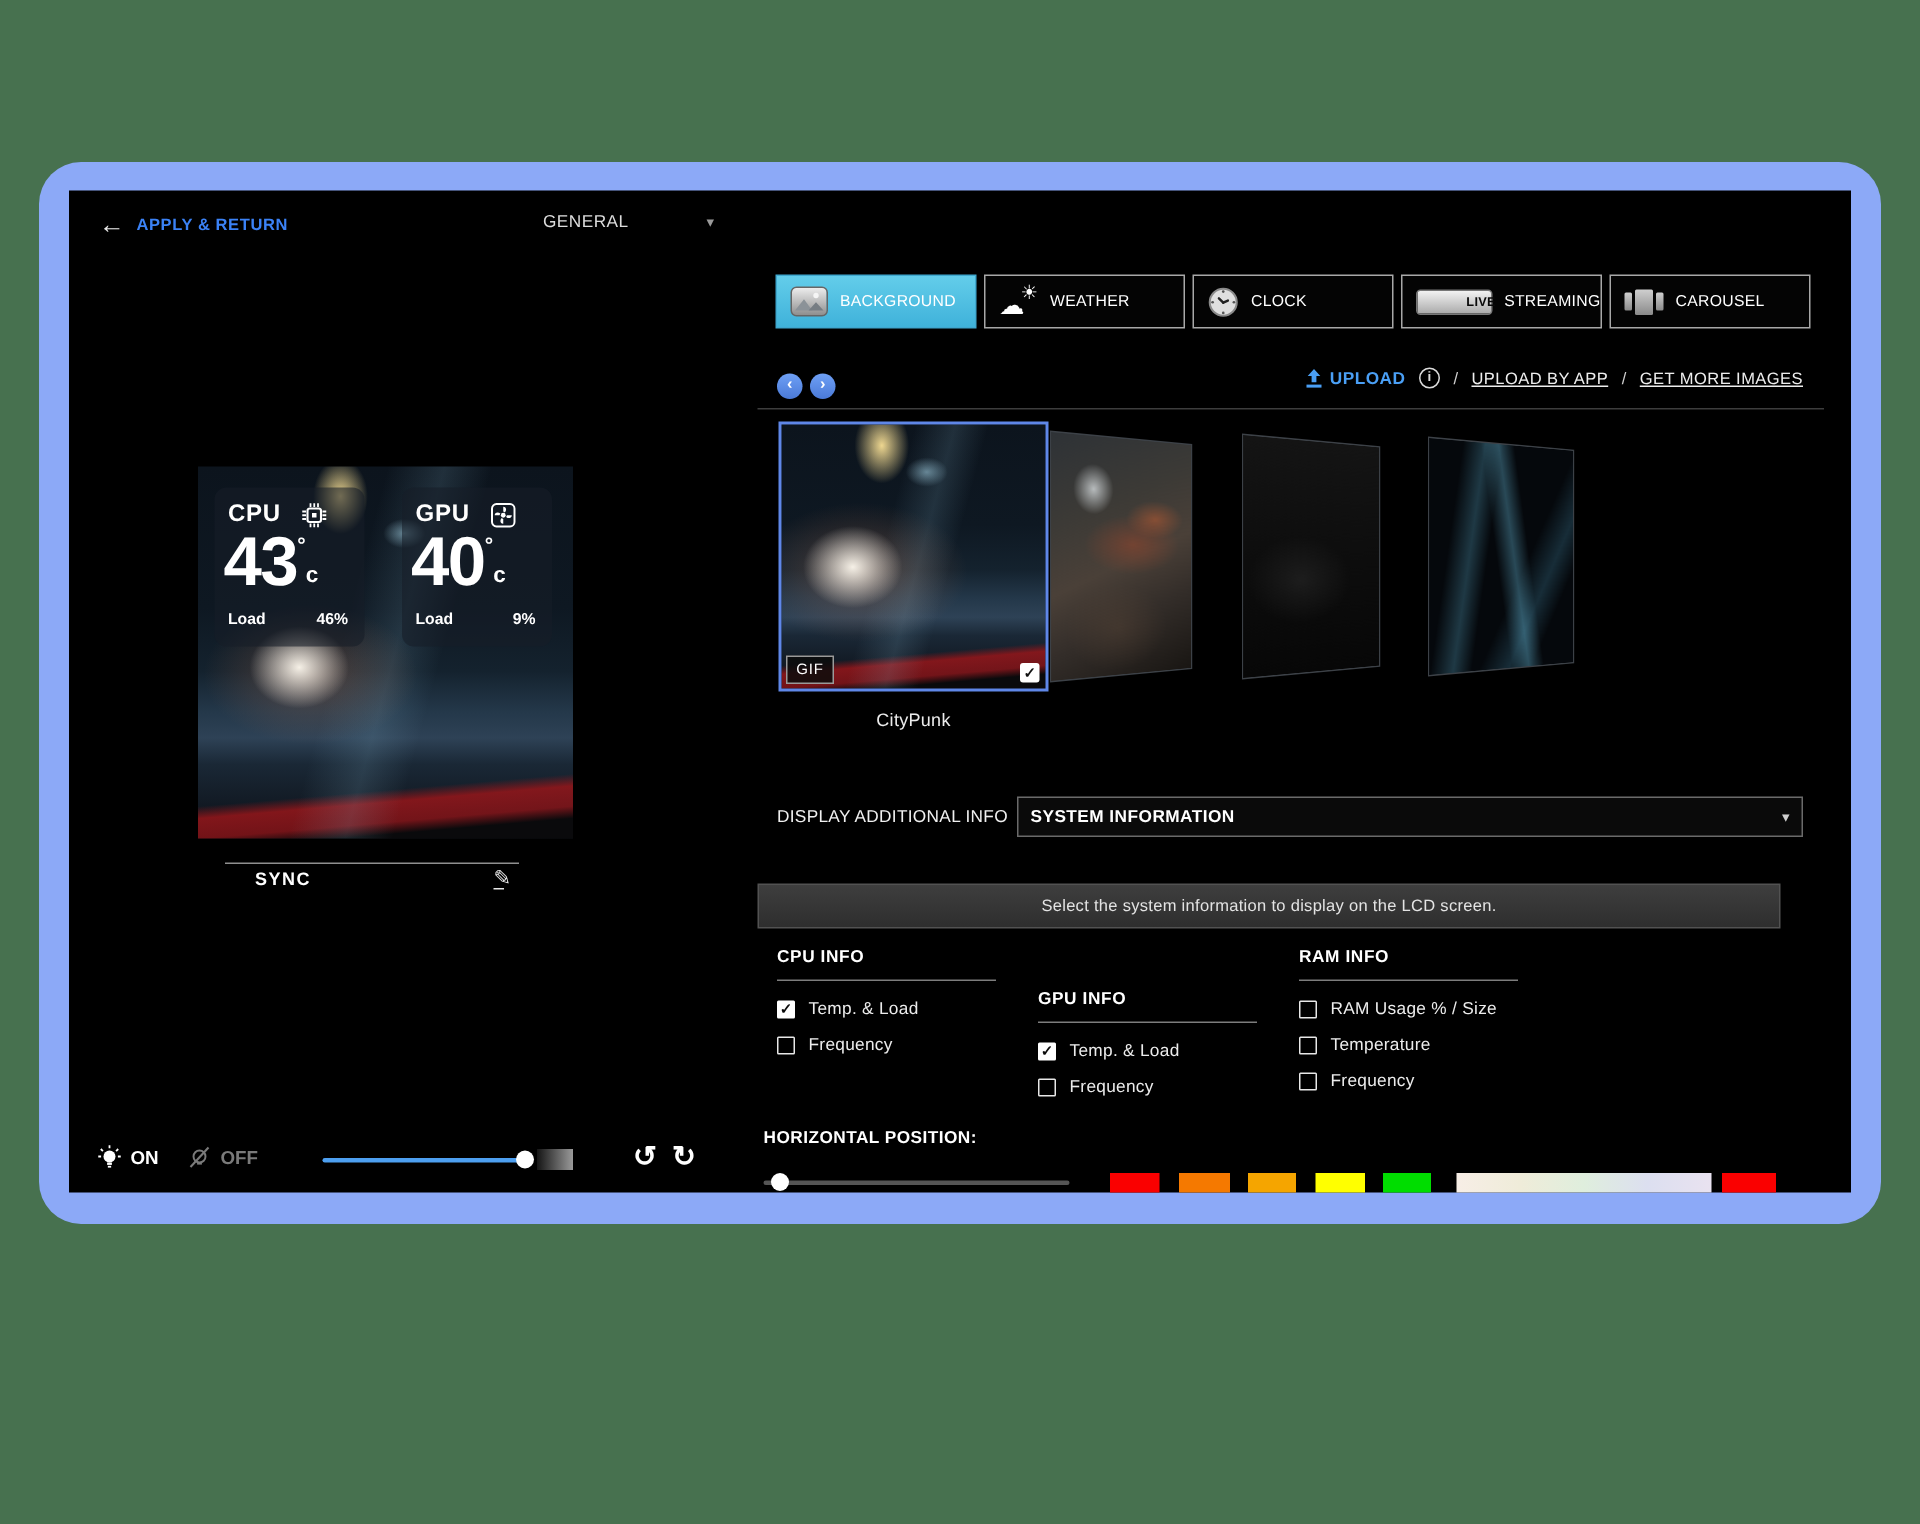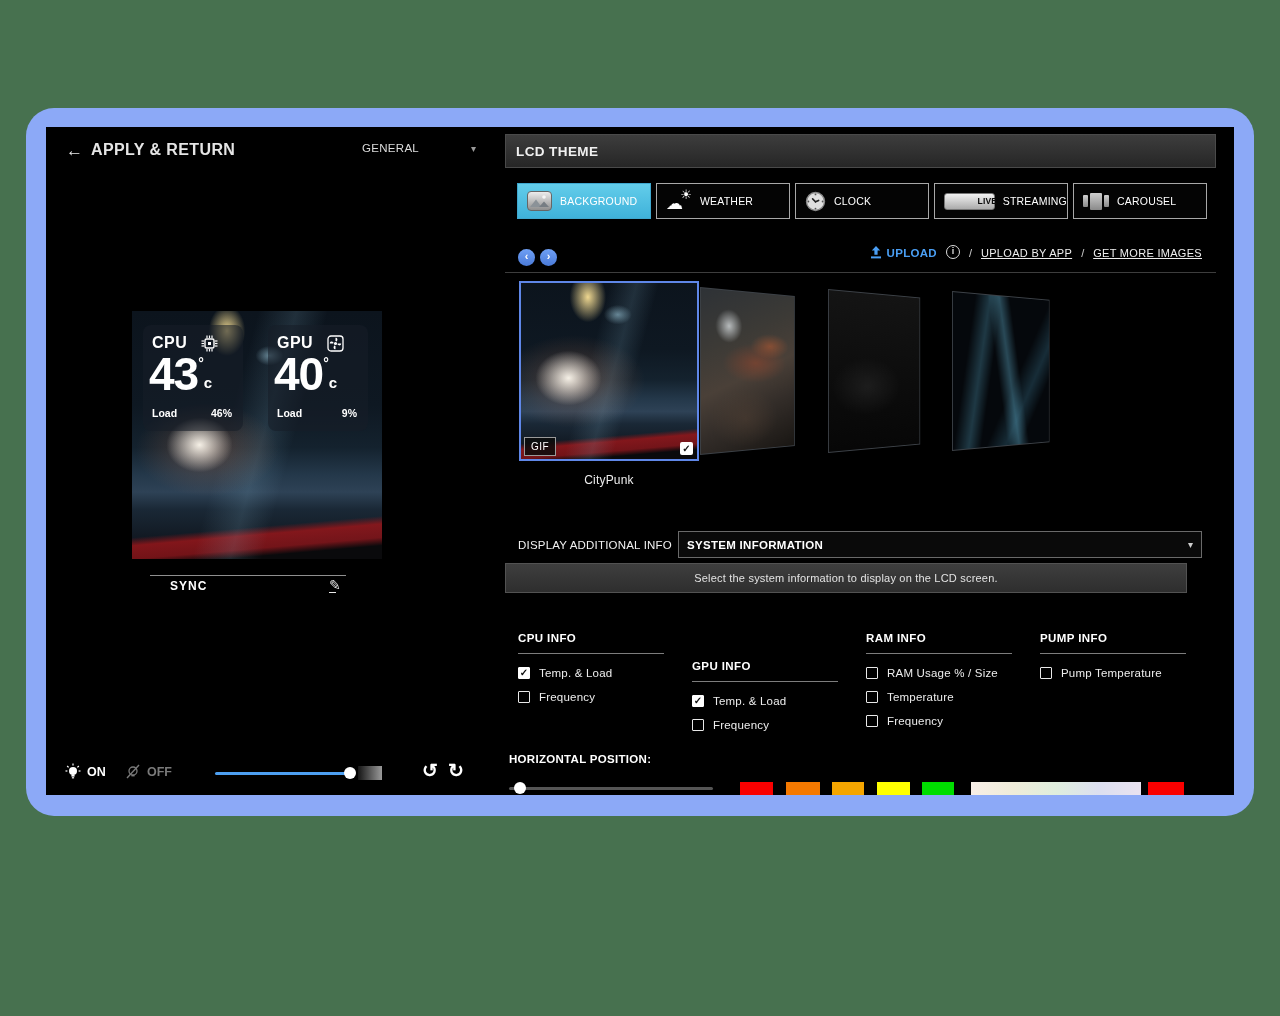--- a/index.html
+++ b/index.html
@@ -17,21 +17,21 @@
     background:#8ca9f7; border-radius:28px;
   }
   .panel {
     position:absolute; left:20px; top:19px; width:1188px; height:668px;
     background:#000; overflow:hidden;
   }
 
   
   .apply-return { left:20px; top:14px; display:flex; align-items:center; gap:8px; cursor:pointer; }
   .apply-return .arrow { color:#e8e8e8; font-size:17px; line-height:1; }
-  .apply-return .lbl { color:#e5e5e5; font-size:16px; font-weight:bold; letter-spacing:.4px; }
+  .apply-return .lbl { color:#3b82f6; font-size:11px; font-weight:bold; letter-spacing:.4px; }
 
   .general-select { left:306px; top:10px; width:130px; height:22px;
     display:flex; align-items:center; justify-content:space-between; padding:0 6px 0 10px; cursor:pointer; }
   .general-select .val { color:#dcdcdc; font-size:11.5px; letter-spacing:.3px; }
   .general-select .caret { color:#9a9a9a; font-size:10px; }
 
   .preview { left:86px; top:184px; width:250px; height:248px; overflow:hidden; }
   .bg-citypunk {
     background:
       radial-gradient(26px 36px at 38% 8%, rgba(250,225,150,.95), rgba(250,225,150,0) 70%),
@@ -142,21 +142,21 @@
     color:#ececec; font-size:12px; letter-spacing:.2px; }
 
   .addinfo-label { left:472px; top:404px; height:27px; display:flex; align-items:center;
     color:#f0f0f0; font-size:11.5px; letter-spacing:.2px; }
   .addinfo-select { left:632px; top:404px; width:524px; height:27px;
     background:#0a0a0a; border:1px solid #6a6a6a; cursor:pointer;
     display:flex; align-items:center; justify-content:space-between; padding:0 8px; }
   .addinfo-select .val { color:#fff; font-size:11.5px; font-weight:bold; letter-spacing:.3px; }
   .addinfo-select .caret { color:#cfcfcf; font-size:10px; }
 
-  .helper-bar { left:459px; top:436px; width:682px; height:30px;
+  .helper-bar { left:459px; top:462px; width:682px; height:30px;
     background:linear-gradient(180deg,#3e3e3e,#2e2e2e); border:1px solid #525252;
     display:flex; align-items:center; justify-content:center; }
   .helper-bar span { color:#e3e3e3; font-size:11px; letter-spacing:.2px; }
 
   .info-col { top:505px; width:160px; }
   .col-cpu { left:472px; } .col-gpu { left:646px;margin-top:28px; } .col-ram { left:820px; } .col-pump { left:994px; }
   .info-col .title { color:#fff; font-size:11.5px; font-weight:bold; letter-spacing:.4px; }
   .info-col .rule { margin-top:9px; width:146px; border-top:1px solid #7d7d7d; }
   .info-col .items { margin-top:12px; }
   .chk-row { display:flex; align-items:center; gap:9px; height:13px; margin-bottom:11px; cursor:pointer; }
@@ -273,23 +273,20 @@
         </span>
         <span class="txt">OFF</span>
       </div>
       <div class="bright-track"></div>
       <div class="bright-knob"></div>
       <div class="bright-grad"></div>
       <div class="rot ccw">↺</div>
       <div class="rot cw">↻</div>
     </div>
 
-    <div class="abs lcd-bar">
-      <span>LCD THEME</span>
-    </div>
 
     <div class="abs tabs">
       <div class="tab selected">
         <span class="icon-img">
           <svg width="23" height="18" viewBox="0 0 23 18">
             <circle cx="16" cy="5" r="1.8" fill="#f5f5f5"></circle>
             <path d="M2 15 L8 7.5 L13.5 15 Z" fill="#8b9298"></path>
             <path d="M11 15 L16 9.5 L21 15 Z" fill="#767d83"></path>
           </svg>
         </span>
@@ -413,30 +410,20 @@
           <span class="chk"></span>
           <span class="chk-lbl">Temperature</span>
         </div>
         <div class="chk-row">
           <span class="chk"></span>
           <span class="chk-lbl">Frequency</span>
         </div>
       </div>
     </div>
 
-    <div class="abs info-col col-pump">
-      <div class="title">PUMP INFO</div>
-      <div class="rule"></div>
-      <div class="items">
-        <div class="chk-row">
-          <span class="chk"></span>
-          <span class="chk-lbl">Pump Temperature</span>
-        </div>
-      </div>
-    </div>
 
     <div class="abs hpos-label">HORIZONTAL POSITION:</div>
     <div class="abs hpos-track"></div>
     <div class="abs hpos-knob"></div>
 
     <div class="abs swatches">
       <span class="swatch" style="width: 33px; margin-right: 13px; background: rgb(250, 0, 0);"></span>
       <span class="swatch" style="width: 34px; margin-right: 12px; background: rgb(245, 121, 0);"></span>
       <span class="swatch" style="width: 32px; margin-right: 13px; background: rgb(245, 165, 0);"></span>
       <span class="swatch" style="width: 33px; margin-right: 12px; background: rgb(255, 255, 0);"></span>

